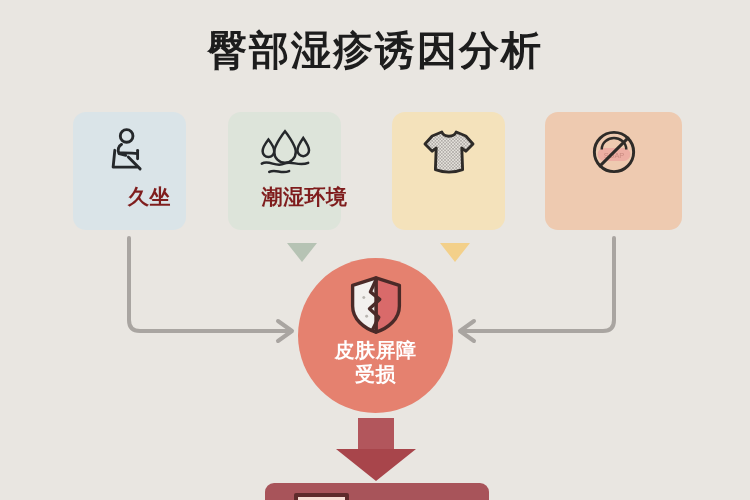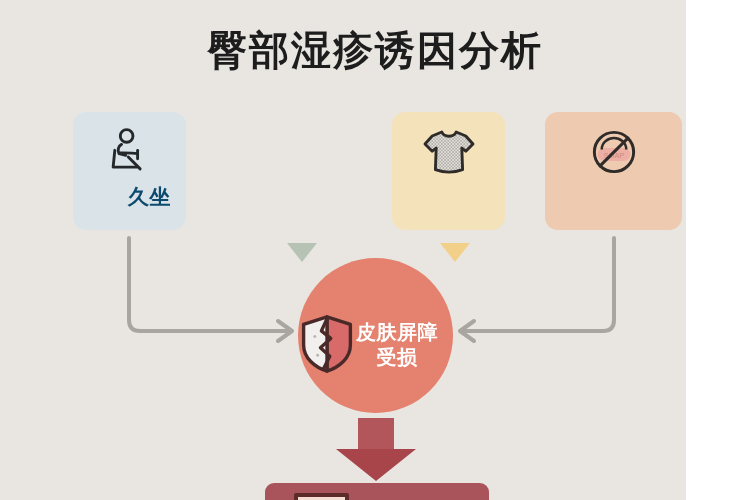--- a/index.html
+++ b/index.html
@@ -7,21 +7,21 @@
     padding: 0;
   }
   body {
     width: 750px;
     height: 500px;
     overflow: hidden;
     font-family: "Liberation Sans", "DejaVu Sans", sans-serif;
   }
   #stage {
     position: relative;
-    width: 686px;
+    width: 750px;
     height: 500px;
     background: #e9e6e1;
     overflow: hidden;
   }
 
   
   #title {
     position: absolute;
     left: 0;
     top: 28px;
@@ -51,21 +51,21 @@
   .card .icon-wrap {
     height: 58px;
     display: flex;
     align-items: center;
     justify-content: center;
   }
   .card .card-label {
     margin-top: 2px;
     font-size: 21px;
     font-weight: bold;
-    color: #0c4a6e;
+    color: #7f1d1d;
     letter-spacing: 0.5px;
     white-space: nowrap;
     margin-left: 40px;
   }
   #card-0 { left: 73px;  width: 113px; background: #dae4e8; }
   #card-1 { left: 228px; width: 113px; background: #dde4da; }
   #card-2 { left: 392px; width: 113px; background: #f4e2bb; }
   #card-3 { left: 545px; width: 137px; background: #eecab0; }
 
   
@@ -81,21 +81,21 @@
   
   #center-circle {
     position: absolute;
     left: 298px;
     top: 258px;
     width: 155px;
     height: 155px;
     border-radius: 50%;
     background: #e5816f;
     display: flex;
-    flex-direction: row;
+    flex-direction: column;
     align-items: center;
     justify-content: flex-start;
     padding-top: 16px;
     box-sizing: border-box;
   }
   #center-circle .shield-wrap {
     height: 62px;
     display: flex;
     align-items: center;
     justify-content: center;
@@ -164,20 +164,32 @@
         <path d="M22 23 C18 25 17 30 19 34 L27 36" fill="none" stroke="#25282b" stroke-width="3.4" stroke-linecap="round" stroke-linejoin="round"></path>
         <path d="M19 33 L24 33 C31 33 36 33 41 34" fill="none" stroke="#25282b" stroke-width="3.4" stroke-linecap="round"></path>
         <path d="M41 30 L41 40" fill="none" stroke="#25282b" stroke-width="3.4" stroke-linecap="round"></path>
         <path d="M14 30 L12 50 L40 50" fill="none" stroke="#25282b" stroke-width="3.4" stroke-linecap="round" stroke-linejoin="round"></path>
         <path d="M30 38 L44 52" fill="none" stroke="#25282b" stroke-width="3.4" stroke-linecap="round"></path>
       </svg>
     </div>
     <div class="card-label">久坐</div>
   </div>
 
+  <div class="card" id="card-1">
+    <div class="icon-wrap">
+      <svg width="58" height="52" viewBox="0 0 70 62" xmlns="http://www.w3.org/2000/svg">
+        <path d="M35 6 C35 6 22 22 22 31 A13 13 0 0 0 48 31 C48 22 35 6 35 6 Z" fill="none" stroke="#25282b" stroke-width="3"></path>
+        <path d="M15 16 C15 16 8 25 8 30 A7 7 0 0 0 22 30 C22 25 15 16 15 16 Z" fill="none" stroke="#25282b" stroke-width="3"></path>
+        <path d="M57 14 C57 14 50 24 50 29 A7 7 0 0 0 64 29 C64 24 57 14 57 14 Z" fill="none" stroke="#25282b" stroke-width="3"></path>
+        <path d="M7 45 C16 40 24 50 34 45 C43 41 52 49 63 44" fill="none" stroke="#25282b" stroke-width="3" stroke-linecap="round"></path>
+        <path d="M16 55 C24 51 30 58 40 54" fill="none" stroke="#25282b" stroke-width="3" stroke-linecap="round"></path>
+      </svg>
+    </div>
+    <div class="card-label">潮湿环境</div>
+  </div>
 
   <div class="card" id="card-2">
     <div class="icon-wrap">
       <svg width="56" height="52" viewBox="0 0 70 64" xmlns="http://www.w3.org/2000/svg">
         <defs>
           <pattern id="hatch" width="4" height="4" patternUnits="userSpaceOnUse">
             <rect width="4" height="4" fill="#e6e3dd"></rect>
             <path d="M0 0 L4 4 M4 0 L0 4" stroke="#a9a5a0" stroke-width="0.9"></path>
           </pattern>
         </defs>

